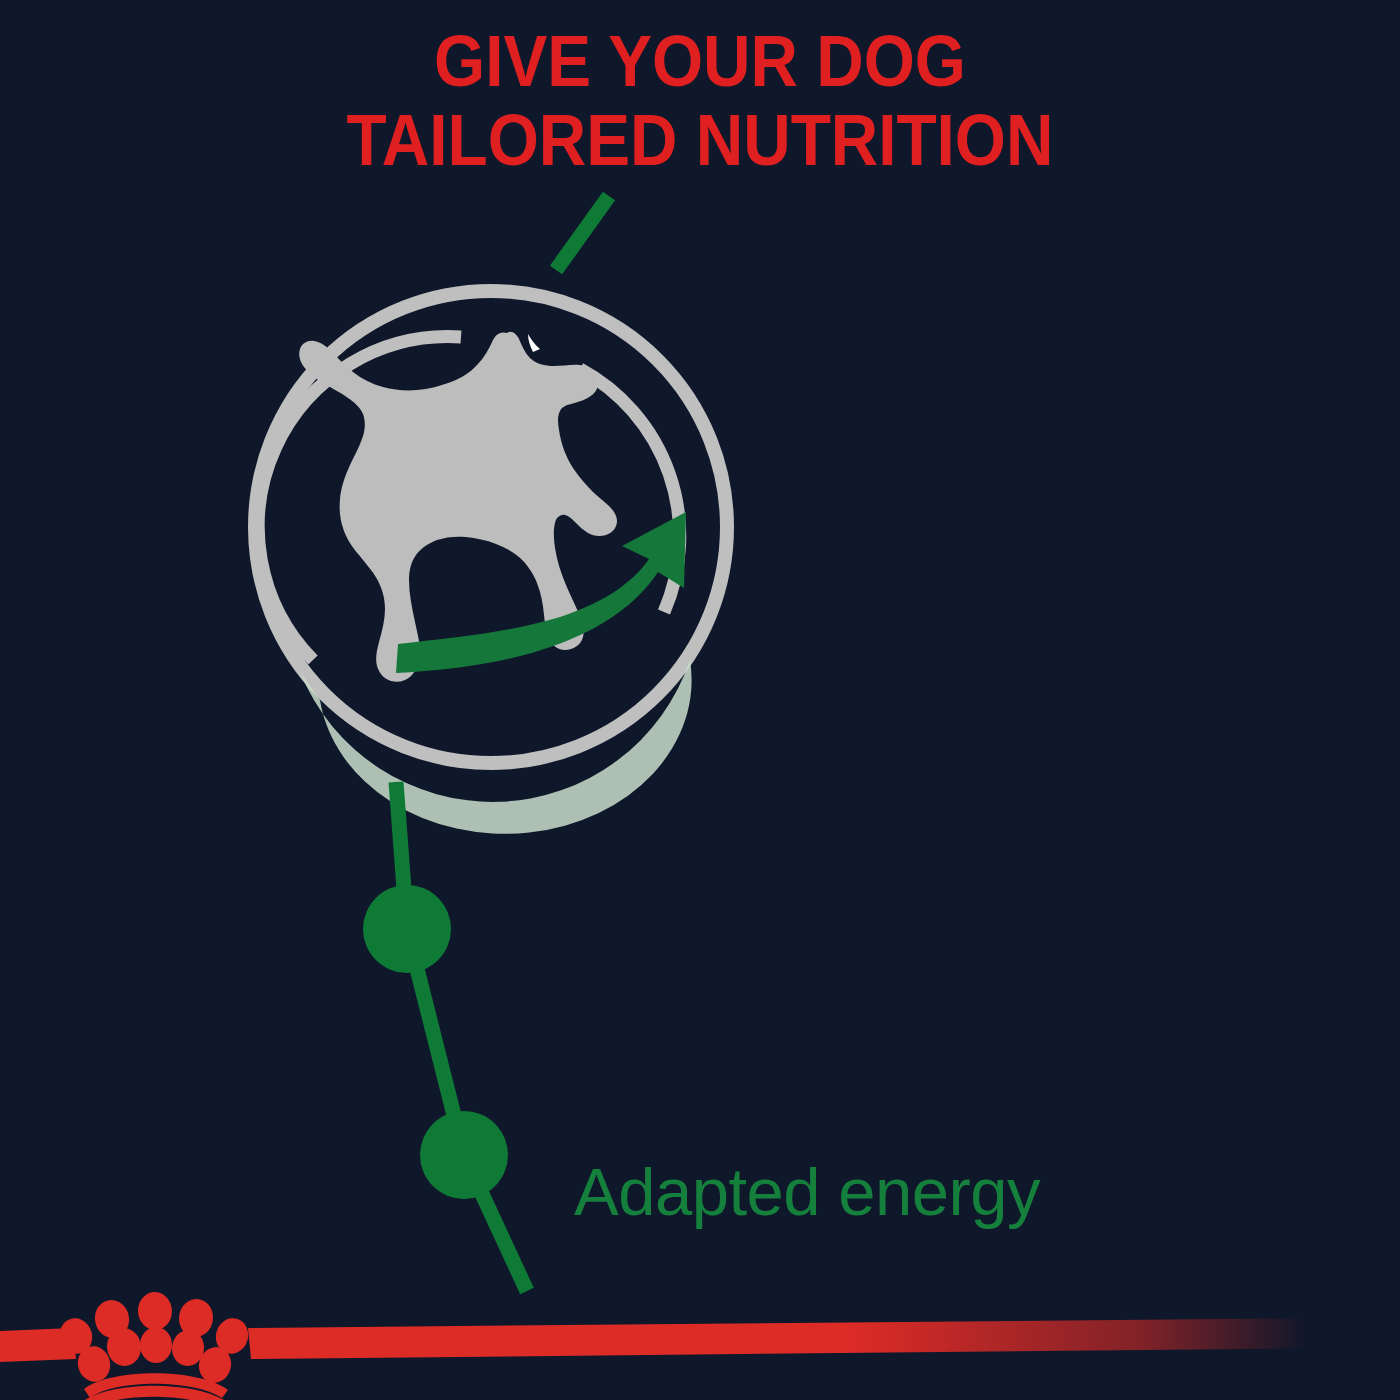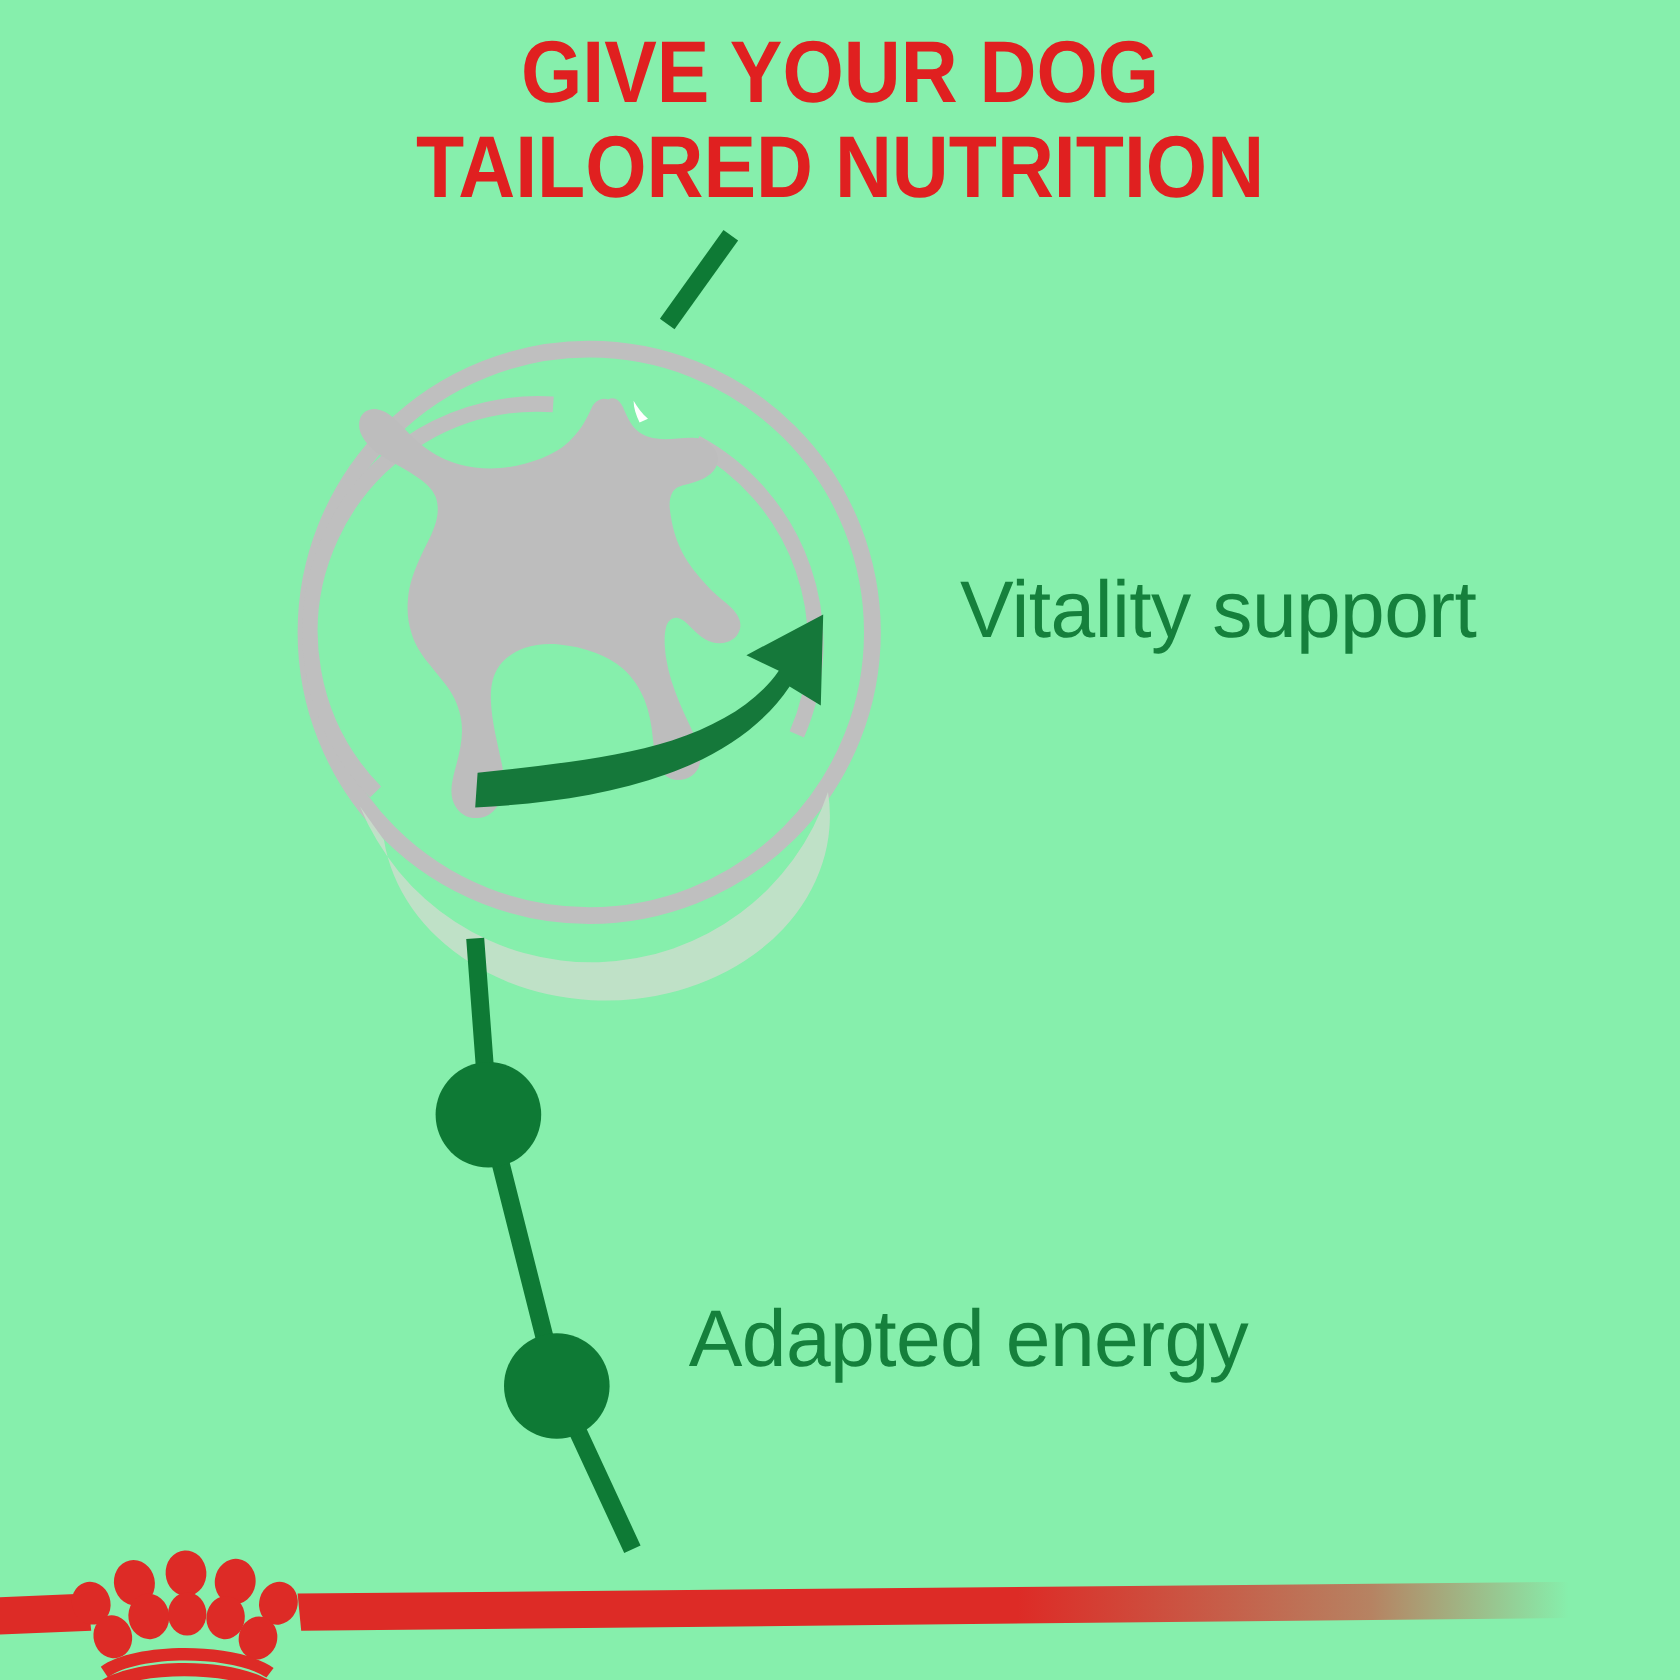--- a/index.html
+++ b/index.html
@@ -13,21 +13,21 @@
     overflow: hidden;
     font-family: "Liberation Sans", sans-serif;
     position: relative;
   }
 
   #stage {
     position: absolute;
     left: 0; top: 0;
     width: 1400px;
     height: 1400px;
-    background: #86efac;
+    background: #0f172a;
   }
 
   
   .headline {
     position: absolute;
     left: 0;
     top: 24px;
     width: 1400px;
     text-align: center;
     color: #E02020;
@@ -49,21 +49,21 @@
     color: #15803C;
     font-family: "Liberation Sans", sans-serif;
     font-weight: normal;
     font-size: 67px;
     line-height: 72px;
     white-space: nowrap;
     letter-spacing: -0.5px;
   }
   #label-vitality      { left: 800px; top: 473px; }
   #label-palatability  { left: 514px; top: 891px; }
-  #label-energy        { left: 574px; top: 1080px; text-align: center; }
+  #label-energy        { left: 574px; top: 1156px; text-align: center; }
 
   
   .svg-layer {
     position: absolute;
     left: 0; top: 0;
     width: 1400px;
     height: 1400px;
     pointer-events: none;
   }
 
@@ -198,21 +198,20 @@
 
     <g>
       <circle cx="407" cy="929" r="44" fill="#0E7A35"></circle>
     </g>
     <g>
       <circle cx="464" cy="1155" r="44" fill="#0E7A35"></circle>
     </g>
 
   </svg>
 
-  <div class="benefit-label" id="label-vitality">Vitality support</div>
 
 
   <div class="benefit-label" id="label-energy">Adapted energy</div>
 
   <div class="bottom-rule-layer">
     <svg viewBox="0 0 1400 120" width="1400" height="120">
       <defs>
         <linearGradient id="ruleFade" x1="0" y1="0" x2="1" y2="0">
           <stop offset="0%" stop-color="#DD2B26" stop-opacity="1"></stop>
           <stop offset="55%" stop-color="#DD2B26" stop-opacity="1"></stop>

